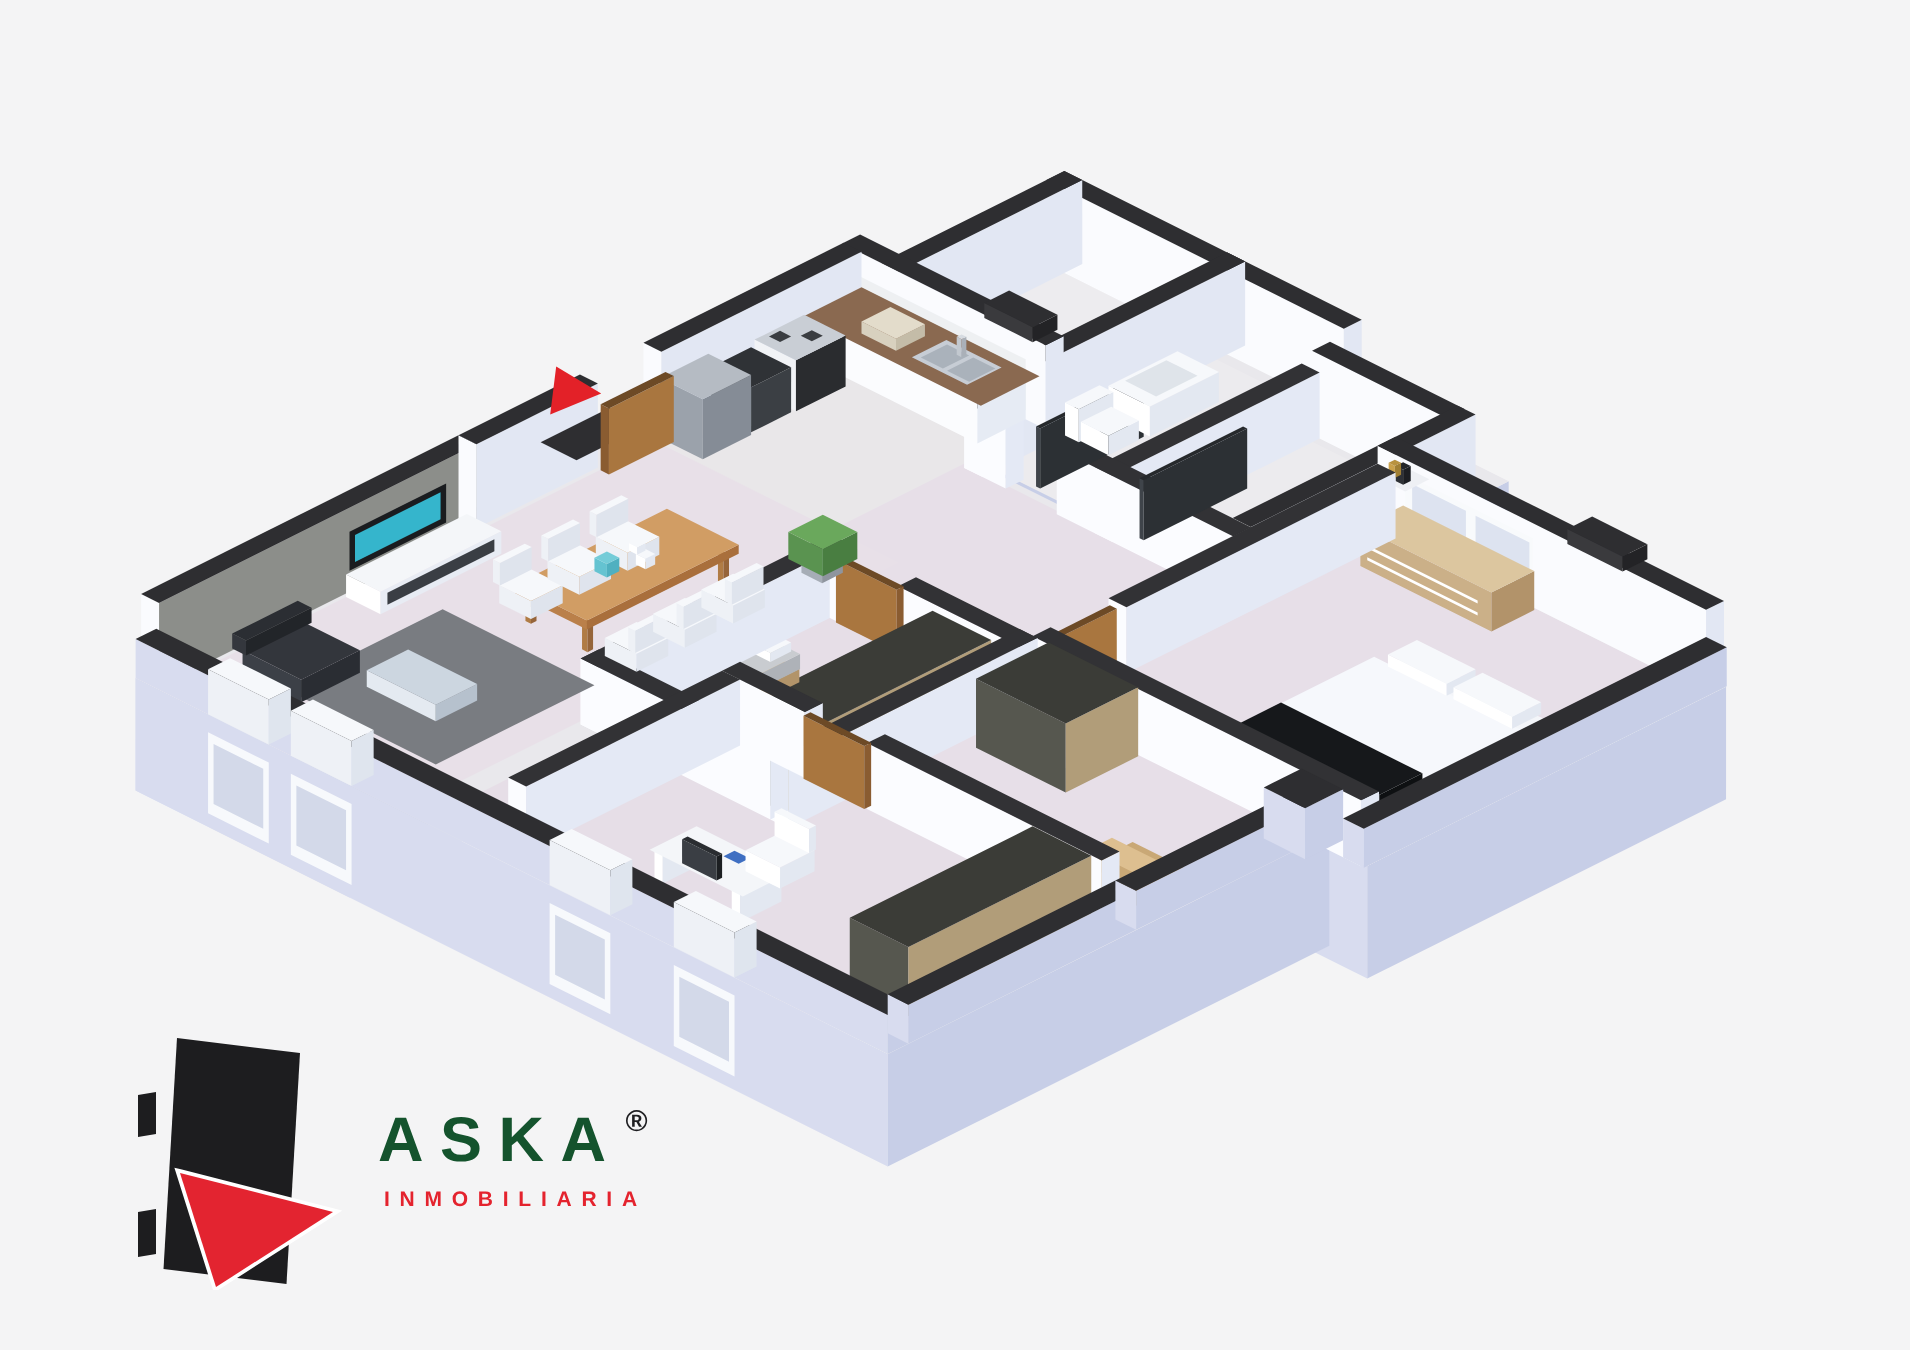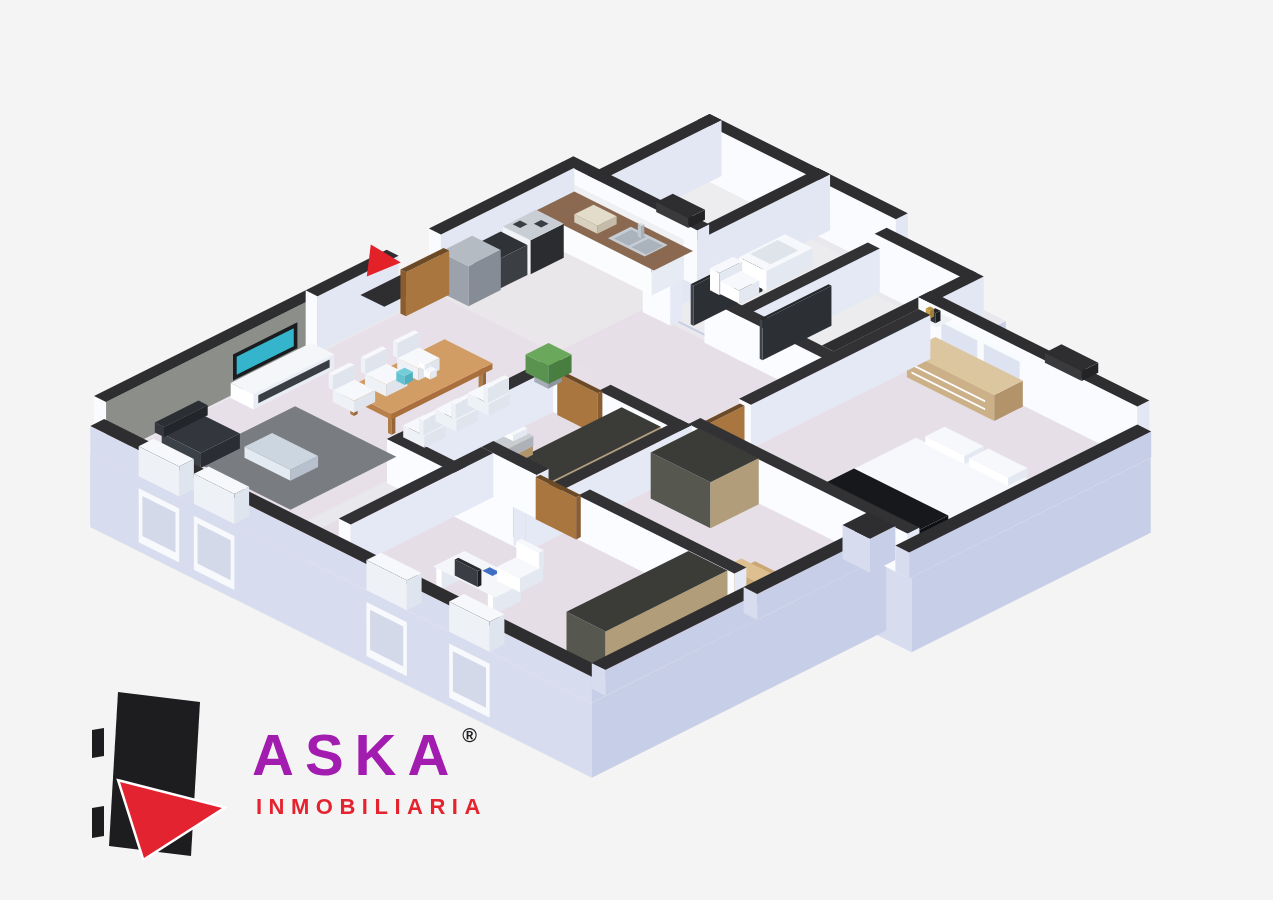--- a/index.html
+++ b/index.html
@@ -2,23 +2,23 @@
 <html><head>
 <meta charset="utf-8">
 <style>
   html,body{margin:0;padding:0;}
   body{font-family:"Liberation Sans",sans-serif;background:#f4f4f5;}
   .page{position:relative;width:1273px;height:900px;overflow:hidden;background:#f4f4f5;}
   #plan{position:absolute;left:0;top:0;}
   .logo{position:absolute;left:88px;top:686px;display:flex;align-items:center;gap:24px;}
   .logo-text{display:flex;flex-direction:column;}
   .brand-row{display:flex;align-items:flex-start;}
-  .brand{font-size:58px;font-weight:700;letter-spacing:11px;color:#a21caf;line-height:1;}
+  .brand{font-size:42px;font-weight:700;letter-spacing:11px;color:#14532d;line-height:1;}
   .reg{font-size:20px;font-weight:700;color:#1e1e21;margin-top:-2px;margin-left:2px;}
-  .tagline{font-size:22px;font-weight:700;letter-spacing:6.5px;color:#e4232e;margin-top:10px;margin-left:4px;}
+  .tagline{font-size:14px;font-weight:700;letter-spacing:6.5px;color:#e4232e;margin-top:10px;margin-left:4px;}
 </style>
 </head>
 <body>
 
 <div class="page">
   <svg id="plan" width="1273" height="900" viewBox="0 0 1273 900">
       <polygon points="582.5999999999999,303.9 706.8000000000001,366 706.8000000000001,291 582.5999999999999,228.89999999999998" fill="#d8dcef"></polygon>
       <polygon points="706.8000000000001,366 831.0000000000001,303.9 831.0000000000001,228.89999999999998 706.8000000000001,291" fill="#c7cee7"></polygon>
       <polygon points="582.5999999999999,228.89999999999998 706.8000000000001,291 831.0000000000001,228.89999999999998 706.8000000000001,166.79999999999995" fill="#e9e8ec"></polygon>
       <polygon points="637.8,386.70000000000005 831,483.3 831,408.3 637.8,311.70000000000005" fill="#d8dcef"></polygon>

